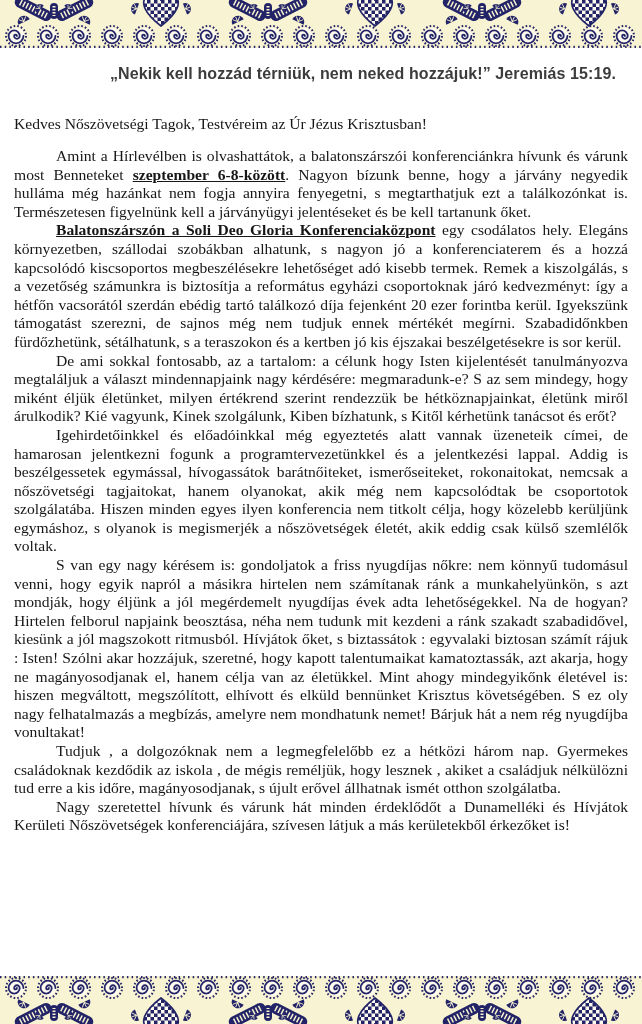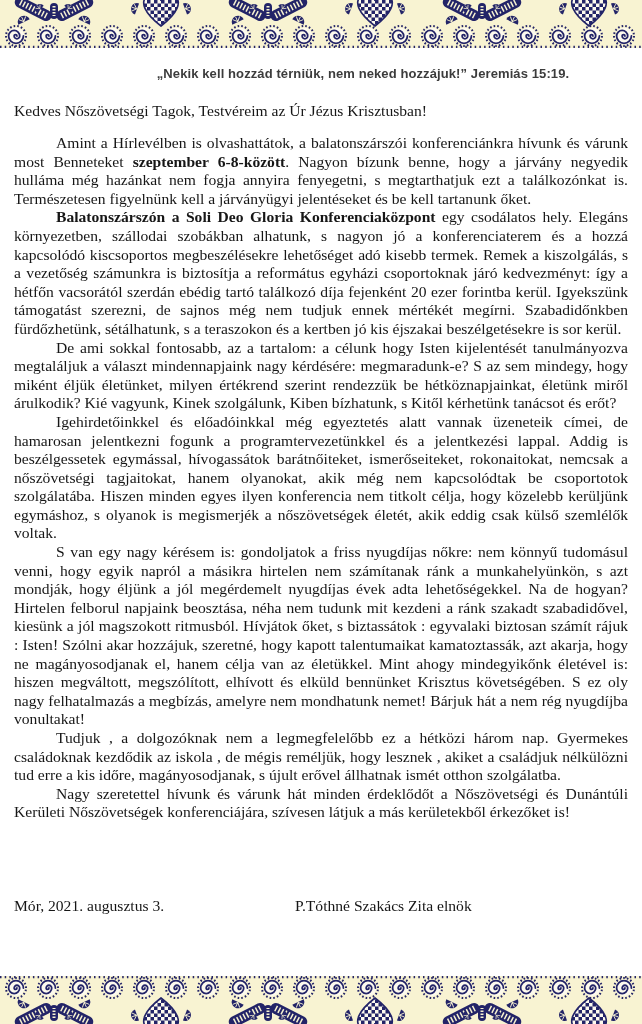--- a/index.html
+++ b/index.html
@@ -21,45 +21,45 @@
 
   .border-band{display:block;position:absolute;left:0;width:642px;height:48px;}
   .border-top{top:0;}
   .border-bottom{bottom:0;}
 
   .content{position:absolute;top:48px;left:0;width:642px;padding:0 14px;}
 
   .verse{
     font-family:"Liberation Sans", sans-serif;
     font-weight:bold;
-    font-size:13px;
+    font-size:16px;
     line-height:21px;
     color:var(--verse-ink);
     text-align:center;
     padding-left:84px;
     margin-top:15px;
     letter-spacing:.1px;
     white-space:nowrap;
   }
   .salutation{
     font-size:15.6px;
     line-height:19px;
-    margin-top:17px;
+    margin-top:30px;
   }
   .paras{margin-top:14px;height:806px;overflow:hidden;}
   .para{
     margin:0;
     font-size:15.6px;
     line-height:18.6px;
     text-align:justify;
     text-indent:42px;
   }
   .para.no-indent{text-indent:0;}
   .b{font-weight:bold;}
-  .u{}
+  .u{text-decoration:underline;}
 
   .footer{
     position:absolute;left:14px;top:896px;width:614px;height:20px;
     font-size:15.6px;line-height:19px;
   }
   .footer .sig{position:absolute;left:281px;top:0;}
   .footer .date{position:absolute;left:0;top:0;}
 
   
   .f-motif{fill:var(--motif);}
@@ -161,26 +161,22 @@
 
     <div class="salutation">Kedves Nőszövetségi Tagok, Testvéreim az Úr Jézus Krisztusban!</div>
 
     <div class="paras">
         <p class="para"><span>Amint a Hírlevélben is olvashattátok, a balatonszárszói konferenciánkra hívunk és várunk most Benneteket </span><span class="b u">szeptember 6-8-között</span><span>. Nagyon bízunk benne, hogy a járvány negyedik hulláma még hazánkat nem fogja annyira fenyegetni, s megtarthatjuk ezt a találkozónkat is. Természetesen figyelnünk kell a járványügyi jelentéseket és be kell tartanunk őket.</span></p>
         <p class="para"><span class="b u">Balatonszárszón a Soli Deo Gloria Konferenciaközpont</span><span> egy csodálatos hely. Elegáns környezetben, szállodai szobákban alhatunk, s nagyon jó a konferenciaterem és a hozzá kapcsolódó kiscsoportos megbeszélésekre lehetőséget adó kisebb termek. Remek a kiszolgálás, s a vezetőség számunkra is biztosítja a református egyházi csoportoknak járó kedvezményt: így a hétfőn vacsorától szerdán ebédig tartó találkozó díja fejenként 20 ezer forintba kerül. Igyekszünk támogatást szerezni, de sajnos még nem tudjuk ennek mértékét megírni. Szabadidőnkben fürdőzhetünk, sétálhatunk, s a teraszokon és a kertben jó kis éjszakai beszélgetésekre is sor kerül.</span></p>
         <p class="para"><span>De ami sokkal fontosabb, az a tartalom: a célunk hogy Isten kijelentését tanulmányozva megtaláljuk a választ mindennapjaink nagy kérdésére: megmaradunk-e? S az sem mindegy, hogy miként éljük életünket, milyen értékrend szerint rendezzük be hétköznapjainkat, életünk miről árulkodik? Kié vagyunk, Kinek szolgálunk, Kiben bízhatunk, s Kitől kérhetünk tanácsot és erőt?</span></p>
         <p class="para"><span>Igehirdetőinkkel és előadóinkkal még egyeztetés alatt vannak üzeneteik címei, de hamarosan jelentkezni fogunk a programtervezetünkkel és a jelentkezési lappal. Addig is beszélgessetek egymással, hívogassátok barátnőiteket, ismerőseiteket, rokonaitokat, nemcsak a nőszövetségi tagjaitokat, hanem olyanokat, akik még nem kapcsolódtak be csoportotok szolgálatába. Hiszen minden egyes ilyen konferencia nem titkolt célja, hogy közelebb kerüljünk egymáshoz, s olyanok is megismerjék a nőszövetségek életét, akik eddig csak külső szemlélők voltak.</span></p>
         <p class="para"><span>S van egy nagy kérésem is: gondoljatok a friss nyugdíjas nőkre: nem könnyű tudomásul venni, hogy egyik napról a másikra hirtelen nem számítanak ránk a munkahelyünkön, s azt mondják, hogy éljünk a jól megérdemelt nyugdíjas évek adta lehetőségekkel. Na de hogyan? Hirtelen felborul napjaink beosztása, néha nem tudunk mit kezdeni a ránk szakadt szabadidővel, kiesünk a jól magszokott ritmusból. Hívjátok őket, s biztassátok : egyvalaki biztosan számít rájuk : Isten! Szólni akar hozzájuk, szeretné, hogy kapott talentumaikat kamatoztassák, azt akarja, hogy ne magányosodjanak el, hanem célja van az életükkel. Mint ahogy mindegyikőnk életével is: hiszen megváltott, megszólított, elhívott és elküld bennünket Krisztus követségében. S ez oly nagy felhatalmazás a megbízás, amelyre nem mondhatunk nemet! Bárjuk hát a nem rég nyugdíjba vonultakat!</span></p>
         <p class="para"><span>Tudjuk , a dolgozóknak nem a legmegfelelőbb ez a hétközi három nap. Gyermekes családoknak kezdődik az iskola , de mégis reméljük, hogy lesznek , akiket a családjuk nélkülözni tud erre a kis időre, magányosodjanak, s újult erővel állhatnak ismét otthon szolgálatba.</span></p>
-        <p class="para"><span>Nagy szeretettel hívunk és várunk hát minden érdeklődőt a Nőszövetségi és Dunántúli Kerületi Nőszövetségek konferenciájára, szívesen látjuk a más kerületekből érkezőket is!</span></p>
+        <p class="para"><span>Nagy szeretettel hívunk és várunk hát minden érdeklődőt a Dunamelléki és Hívjátok Kerületi Nőszövetségek konferenciájára, szívesen látjuk a más kerületekből érkezőket is!</span></p>
       </div>
   </div>
 
-  <div class="footer">
-    <span class="date">Mór, 2021. augusztus 3.</span>
-    <span class="sig">P.Tóthné Szakács Zita elnök</span>
-  </div>
 
   <svg class="border-band border-bottom" viewBox="0 0 642 48">
     <use href="#border-row" transform="translate(0,48) scale(1,-1)"></use>
   </svg>
 
 </div>
 
 </body></html>

